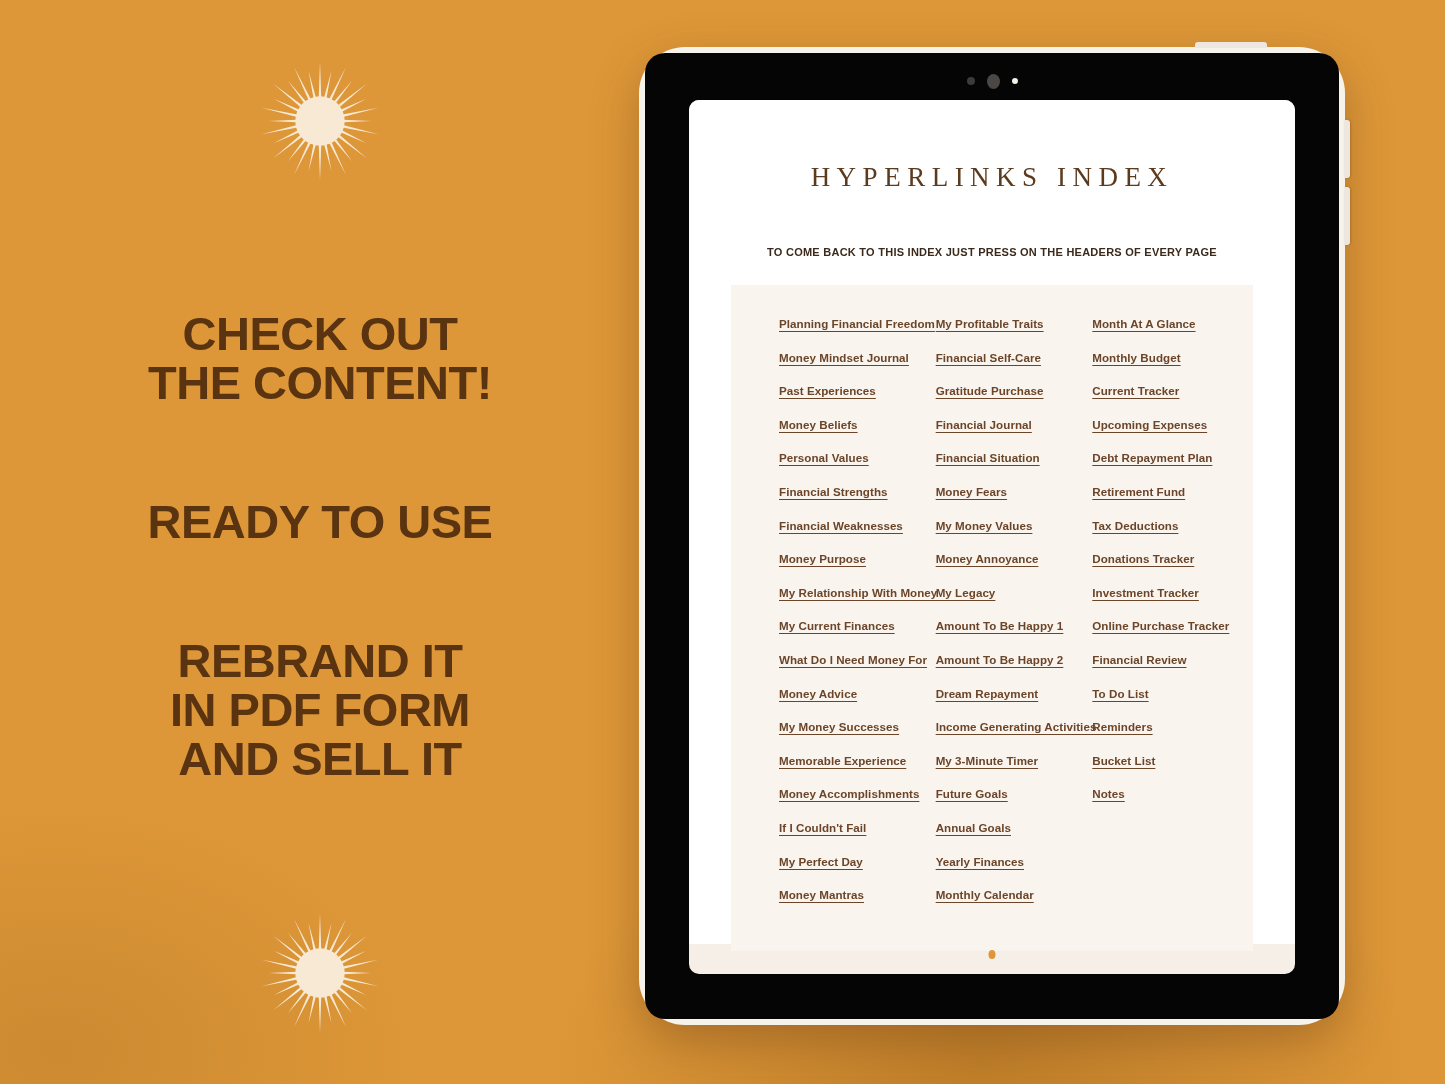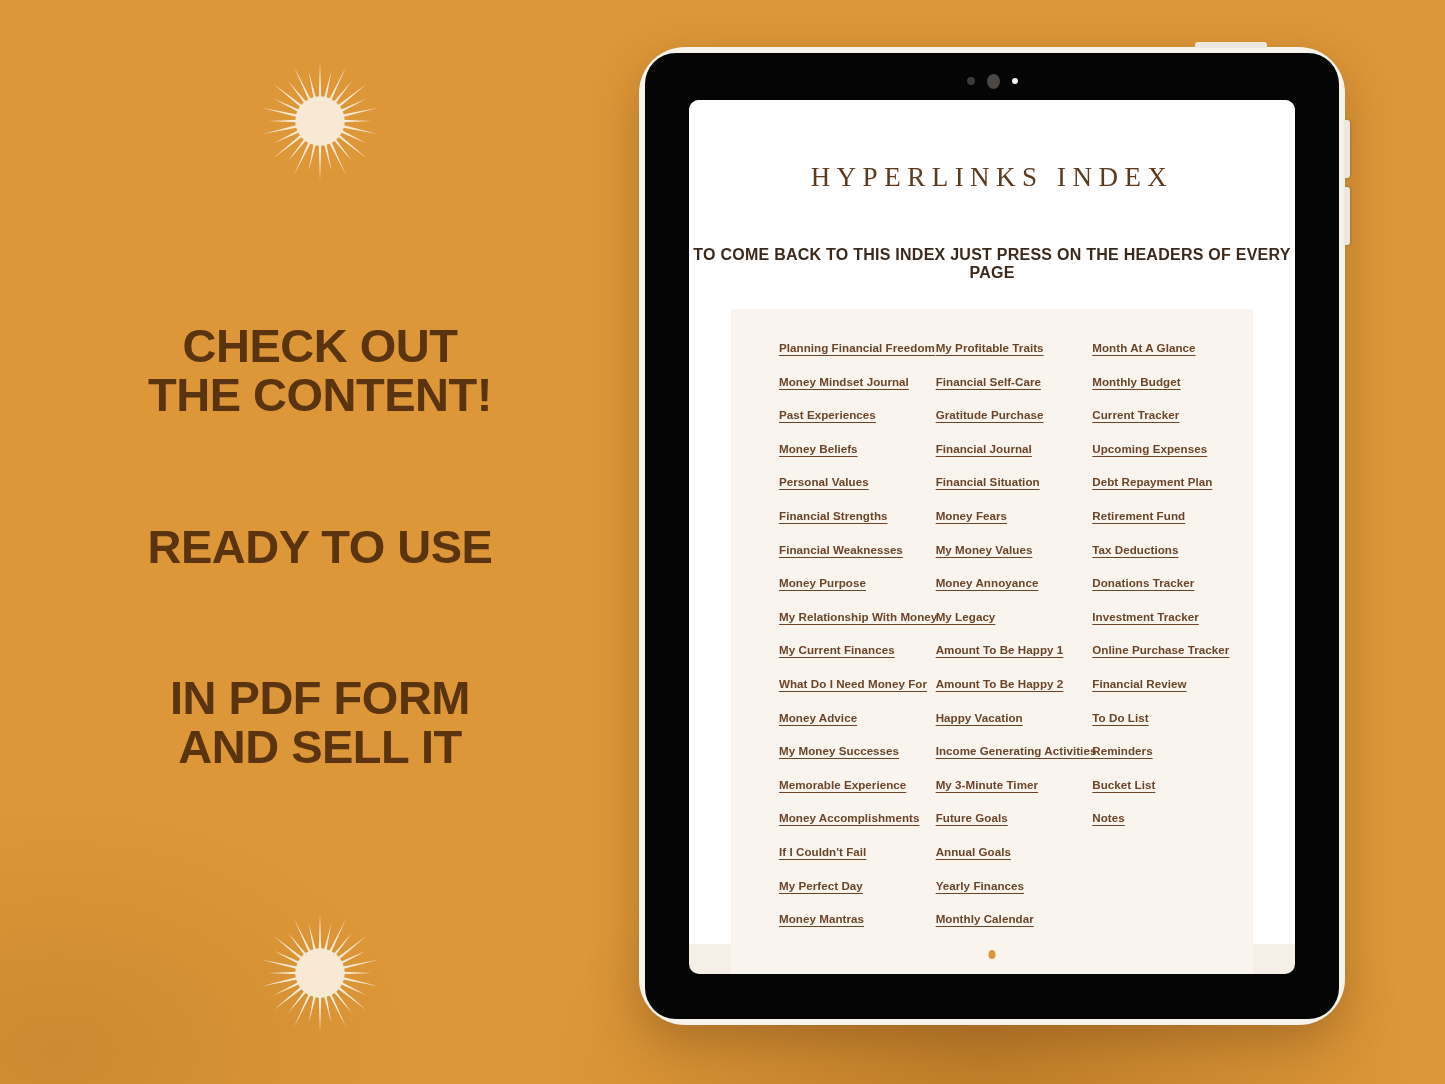--- a/index.html
+++ b/index.html
@@ -90,21 +90,21 @@
   }
 
   
   .tablet-bezel {
     position: absolute;
     left: 6px;
     top: 6px;
     right: 6px;
     bottom: 6px;
     background: #050505;
-    border-radius: 31px;
+    border-radius: 20px;
   }
 
   
   .btn-vol {
     position: absolute;
     right: -5px;
     width: 6px;
     background: #EDE7DF;
     border-radius: 0 3px 3px 0;
     box-shadow: 1px 0 2px rgba(90,51,17,0.25);
@@ -182,21 +182,21 @@
     font-family: "Liberation Serif", "DejaVu Serif", serif;
     font-size: 27px;
     letter-spacing: 6.5px;
     color: #5C3A1E;
     font-weight: 400;
     margin-top: 8px;
   }
 
   .doc-subtitle {
     text-align: center;
-    font-size: 16px;
+    font-size: 11px;
     font-weight: 700;
     letter-spacing: 0.25px;
     color: #3B2A1B;
     margin-top: 53px;
   }
 
   .links-panel {
     margin: 27px 42px 0 42px;
     background: #FAF4EE;
     padding: 32px 40px 34px 48px;
@@ -243,20 +243,21 @@
 
   <div class="promo-lines">
     <div class="promo-block">
       <span class="ln">CHECK OUT</span>
       <span class="ln">THE CONTENT!</span>
     </div>
     <div class="promo-block">
       <span class="ln">READY TO USE</span>
     </div>
     <div class="promo-block">
+      <span class="ln">REBRAND IT</span>
       <span class="ln">IN PDF FORM</span>
       <span class="ln">AND SELL IT</span>
     </div>
   </div>
 
   <div class="sunburst" style="margin-bottom:46px;">
     <svg viewBox="0 0 200 200" aria-hidden="true">
       <g id="rays-bottom" fill="#F7E9D4">
           <path d="M98.05316273254809,64.05267986825638 L100,8 L101.94683726745191,64.05267986825638 Z M106.10100525642756,64.5207421884132 L117.57915378254884,22.98069493763593 L109.89705724145688,65.38716628244191 Z M113.84291790117041,66.76788264372166 L139.91730399881536,17.11086415297744 L117.35099743886317,68.45728470983255 Z M120.89068883935737,70.68142022851124 L149.25569434683996,38.23531288502564 L123.93488617322923,73.10908659278081 Z M126.89091340721919,76.06511382677077 L171.92849638705874,42.63893822899652 L129.31857977148877,79.10931116064265 Z M131.54271529016745,82.64900256113683 L171.17654056429112,65.72318460971292 L133.23211735627834,86.15708209882959 Z M134.6128337175581,90.10294275854312 L189.69336792072778,79.52807407601908 L135.47925781158682,93.89899474357244 Z M135.94732013174362,98.05316273254809 L179,100 L135.94732013174362,101.94683726745191 Z M135.47925781158682,106.10100525642756 L189.69336792072778,120.47192592398092 L134.6128337175581,109.89705724145688 Z M133.23211735627834,113.84291790117041 L171.17654056429112,134.27681539028708 L131.54271529016745,117.35099743886317 Z M129.31857977148877,120.89068883935735 L171.92849638705874,157.36106177100348 L126.89091340721919,123.93488617322923 Z M123.93488617322923,126.89091340721919 L149.25569434683996,161.76468711497435 L120.89068883935737,129.31857977148877 Z M117.35099743886317,131.54271529016745 L139.91730399881536,182.88913584702254 L113.84291790117041,133.23211735627834 Z M109.89705724145688,134.6128337175581 L117.57915378254884,177.01930506236408 L106.10100525642756,135.47925781158682 Z M101.94683726745191,135.94732013174362 L100,192 L98.05316273254809,135.94732013174362 Z M93.89899474357244,135.47925781158682 L82.42084621745117,177.01930506236408 L90.10294275854314,134.6128337175581 Z M86.15708209882959,133.23211735627834 L60.08269600118466,182.88913584702254 L82.64900256113681,131.54271529016745 Z M79.10931116064266,129.31857977148877 L50.74430565316008,161.76468711497438 L76.06511382677078,126.89091340721919 Z M73.10908659278083,123.93488617322924 L28.071503612941257,157.3610617710035 L70.68142022851124,120.89068883935735 Z M68.45728470983255,117.35099743886319 L28.823459435708898,134.27681539028708 L66.76788264372166,113.84291790117041 Z M65.38716628244191,109.89705724145688 L10.306632079272234,120.47192592398093 L64.5207421884132,106.10100525642756 Z M64.05267986825638,101.94683726745193 L21,100.00000000000001 L64.05267986825638,98.05316273254809 Z M64.5207421884132,93.89899474357246 L10.306632079272234,79.52807407601908 L65.38716628244191,90.10294275854312 Z M66.76788264372166,86.1570820988296 L28.823459435708884,65.72318460971292 L68.45728470983255,82.64900256113681 Z M70.68142022851123,79.10931116064265 L28.071503612941243,42.63893822899653 L73.10908659278081,76.06511382677077 Z M76.06511382677076,73.10908659278083 L50.74430565316004,38.23531288502566 L79.10931116064265,70.68142022851124 Z M82.6490025611368,68.45728470983256 L60.08269600118464,17.110864152977456 L86.15708209882959,66.76788264372166 Z M90.10294275854312,65.38716628244191 L82.42084621745114,22.98069493763593 L93.89899474357244,64.5207421884132 Z " fill="#F7E9D4"></path>
         </g>
@@ -315,21 +316,21 @@
                   <span class="link-item">Financial Self-Care</span>
                   <span class="link-item">Gratitude Purchase</span>
                   <span class="link-item">Financial Journal</span>
                   <span class="link-item">Financial Situation</span>
                   <span class="link-item">Money Fears</span>
                   <span class="link-item">My Money Values</span>
                   <span class="link-item">Money Annoyance</span>
                   <span class="link-item">My Legacy</span>
                   <span class="link-item">Amount To Be Happy 1</span>
                   <span class="link-item">Amount To Be Happy 2</span>
-                  <span class="link-item">Happy Vacation</span>
+                  <span class="link-item">Dream Repayment</span>
                   <span class="link-item">Income Generating Activities</span>
                   <span class="link-item">My 3-Minute Timer</span>
                   <span class="link-item">Future Goals</span>
                   <span class="link-item">Annual Goals</span>
                   <span class="link-item">Yearly Finances</span>
                   <span class="link-item">Monthly Calendar</span>
                 </div>
               <div class="links-col" id="col-2">
                   <span class="link-item">Month At A Glance</span>
                   <span class="link-item">Monthly Budget</span>

